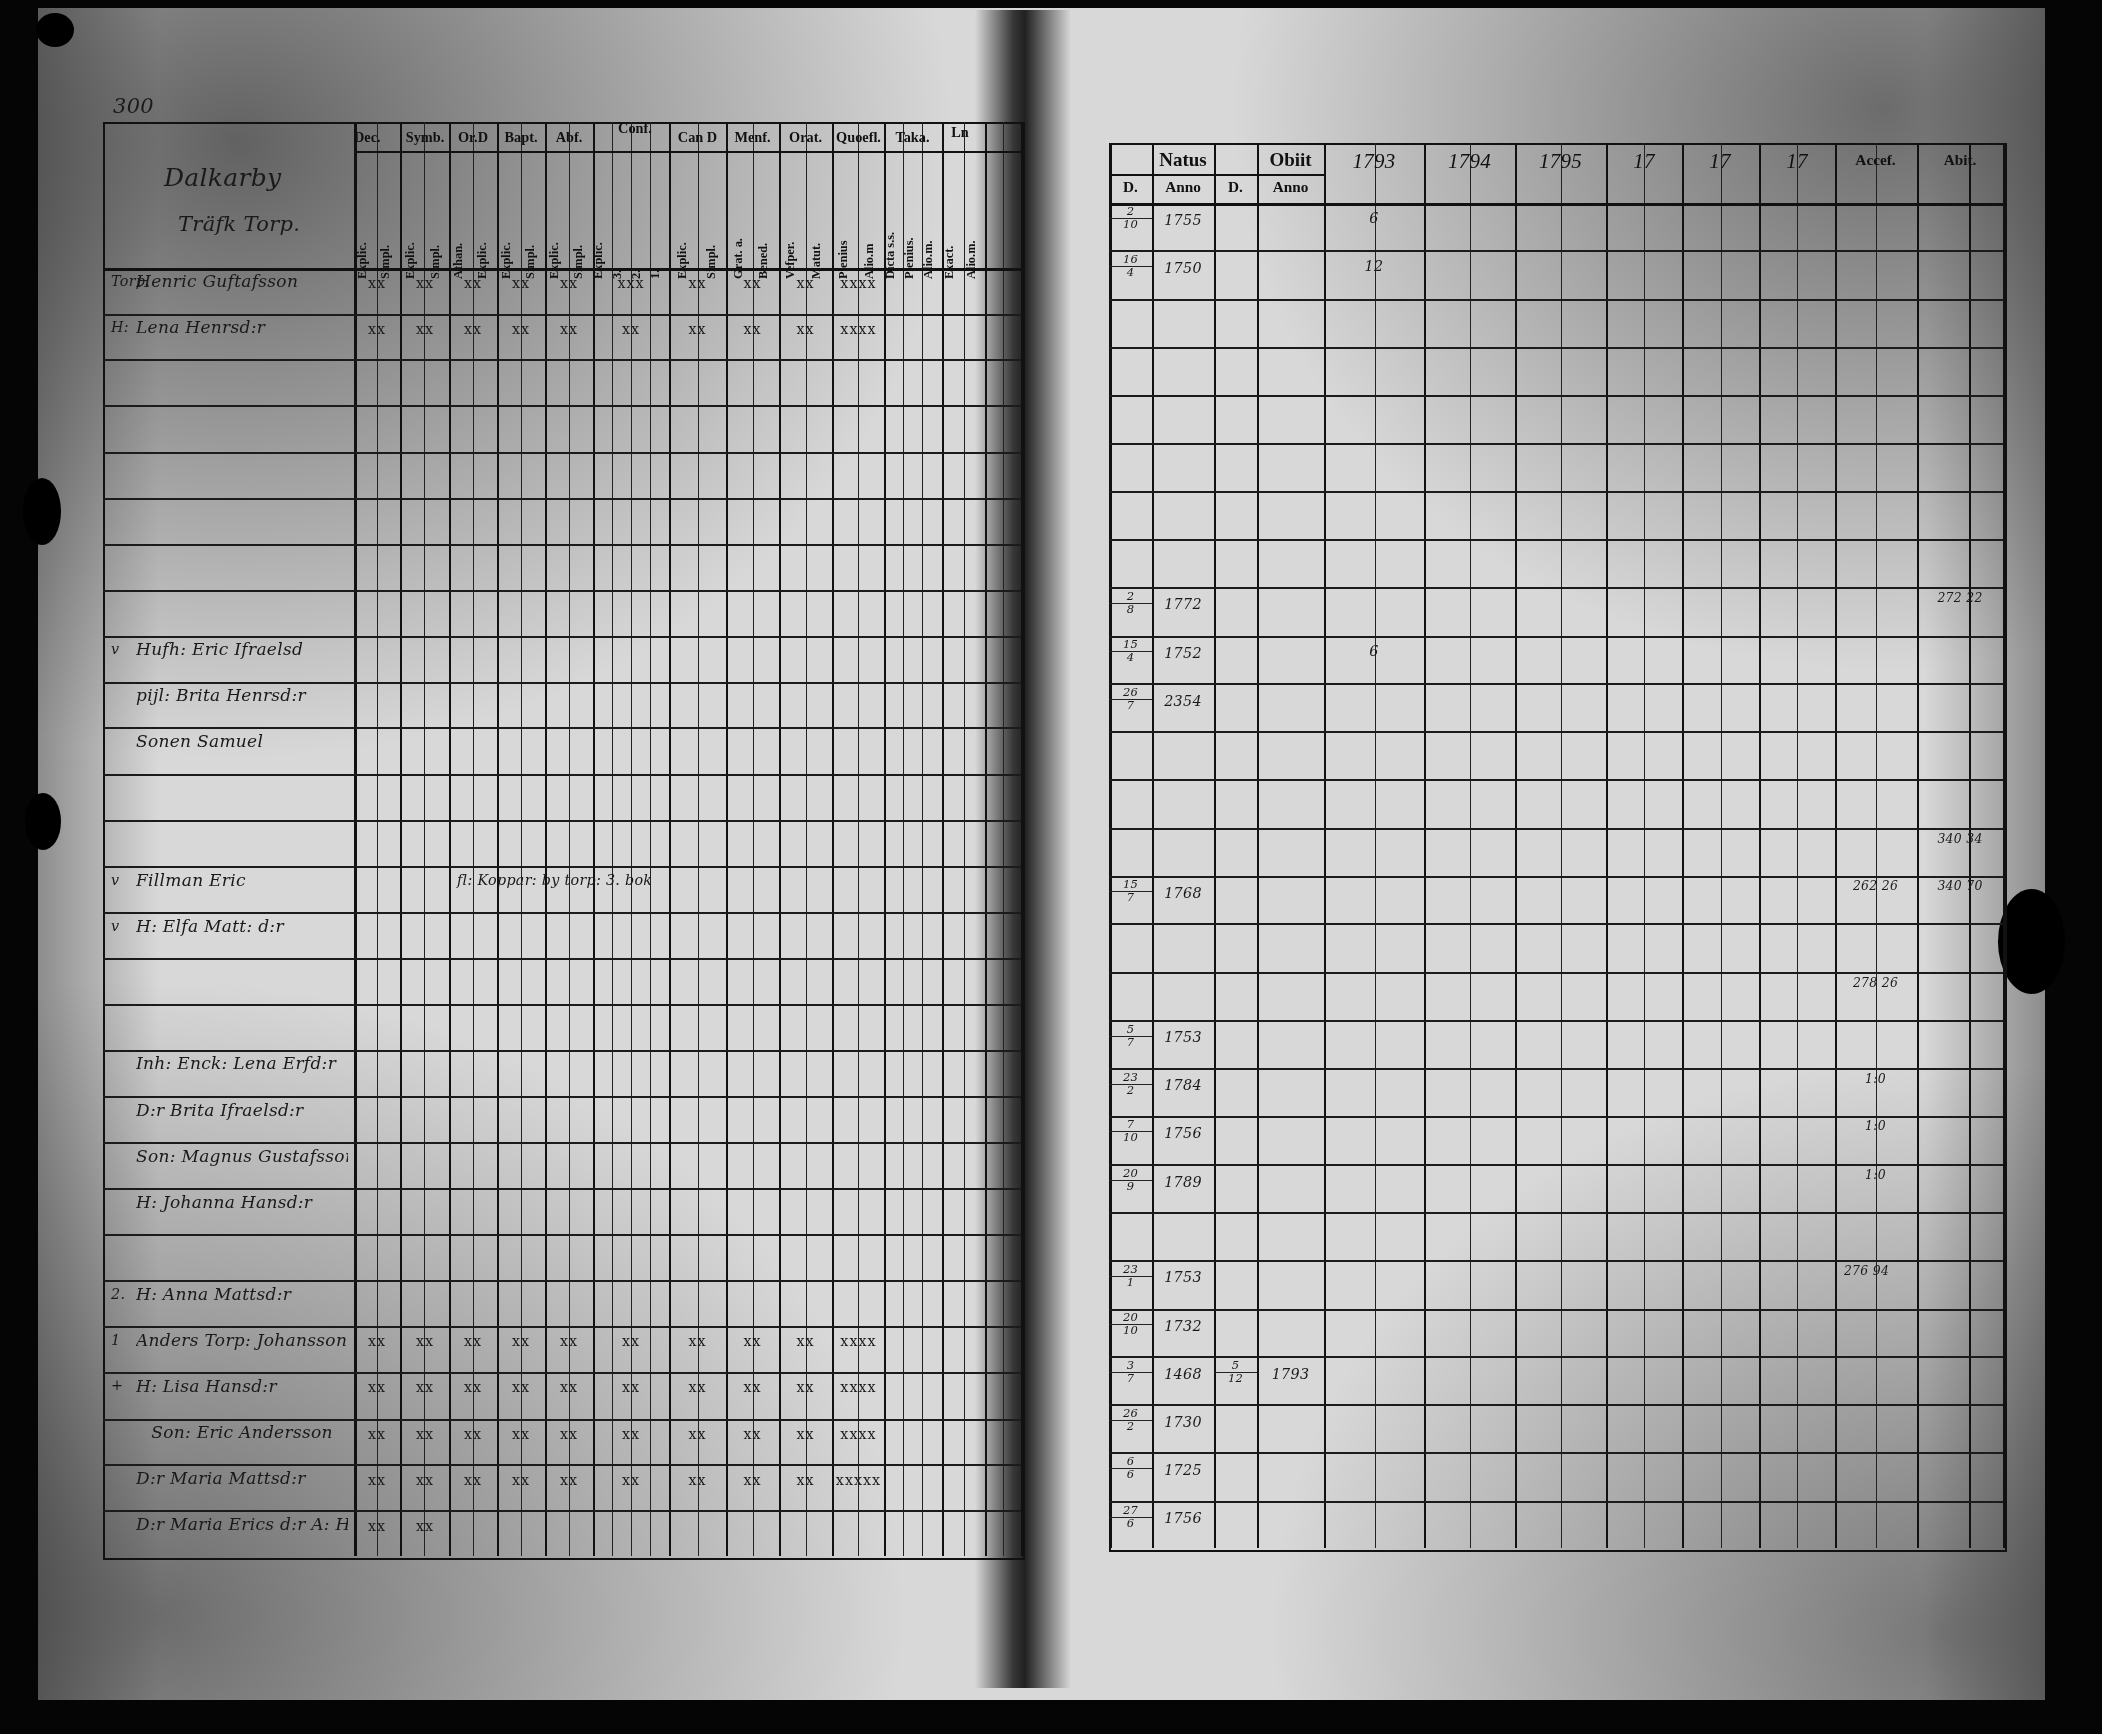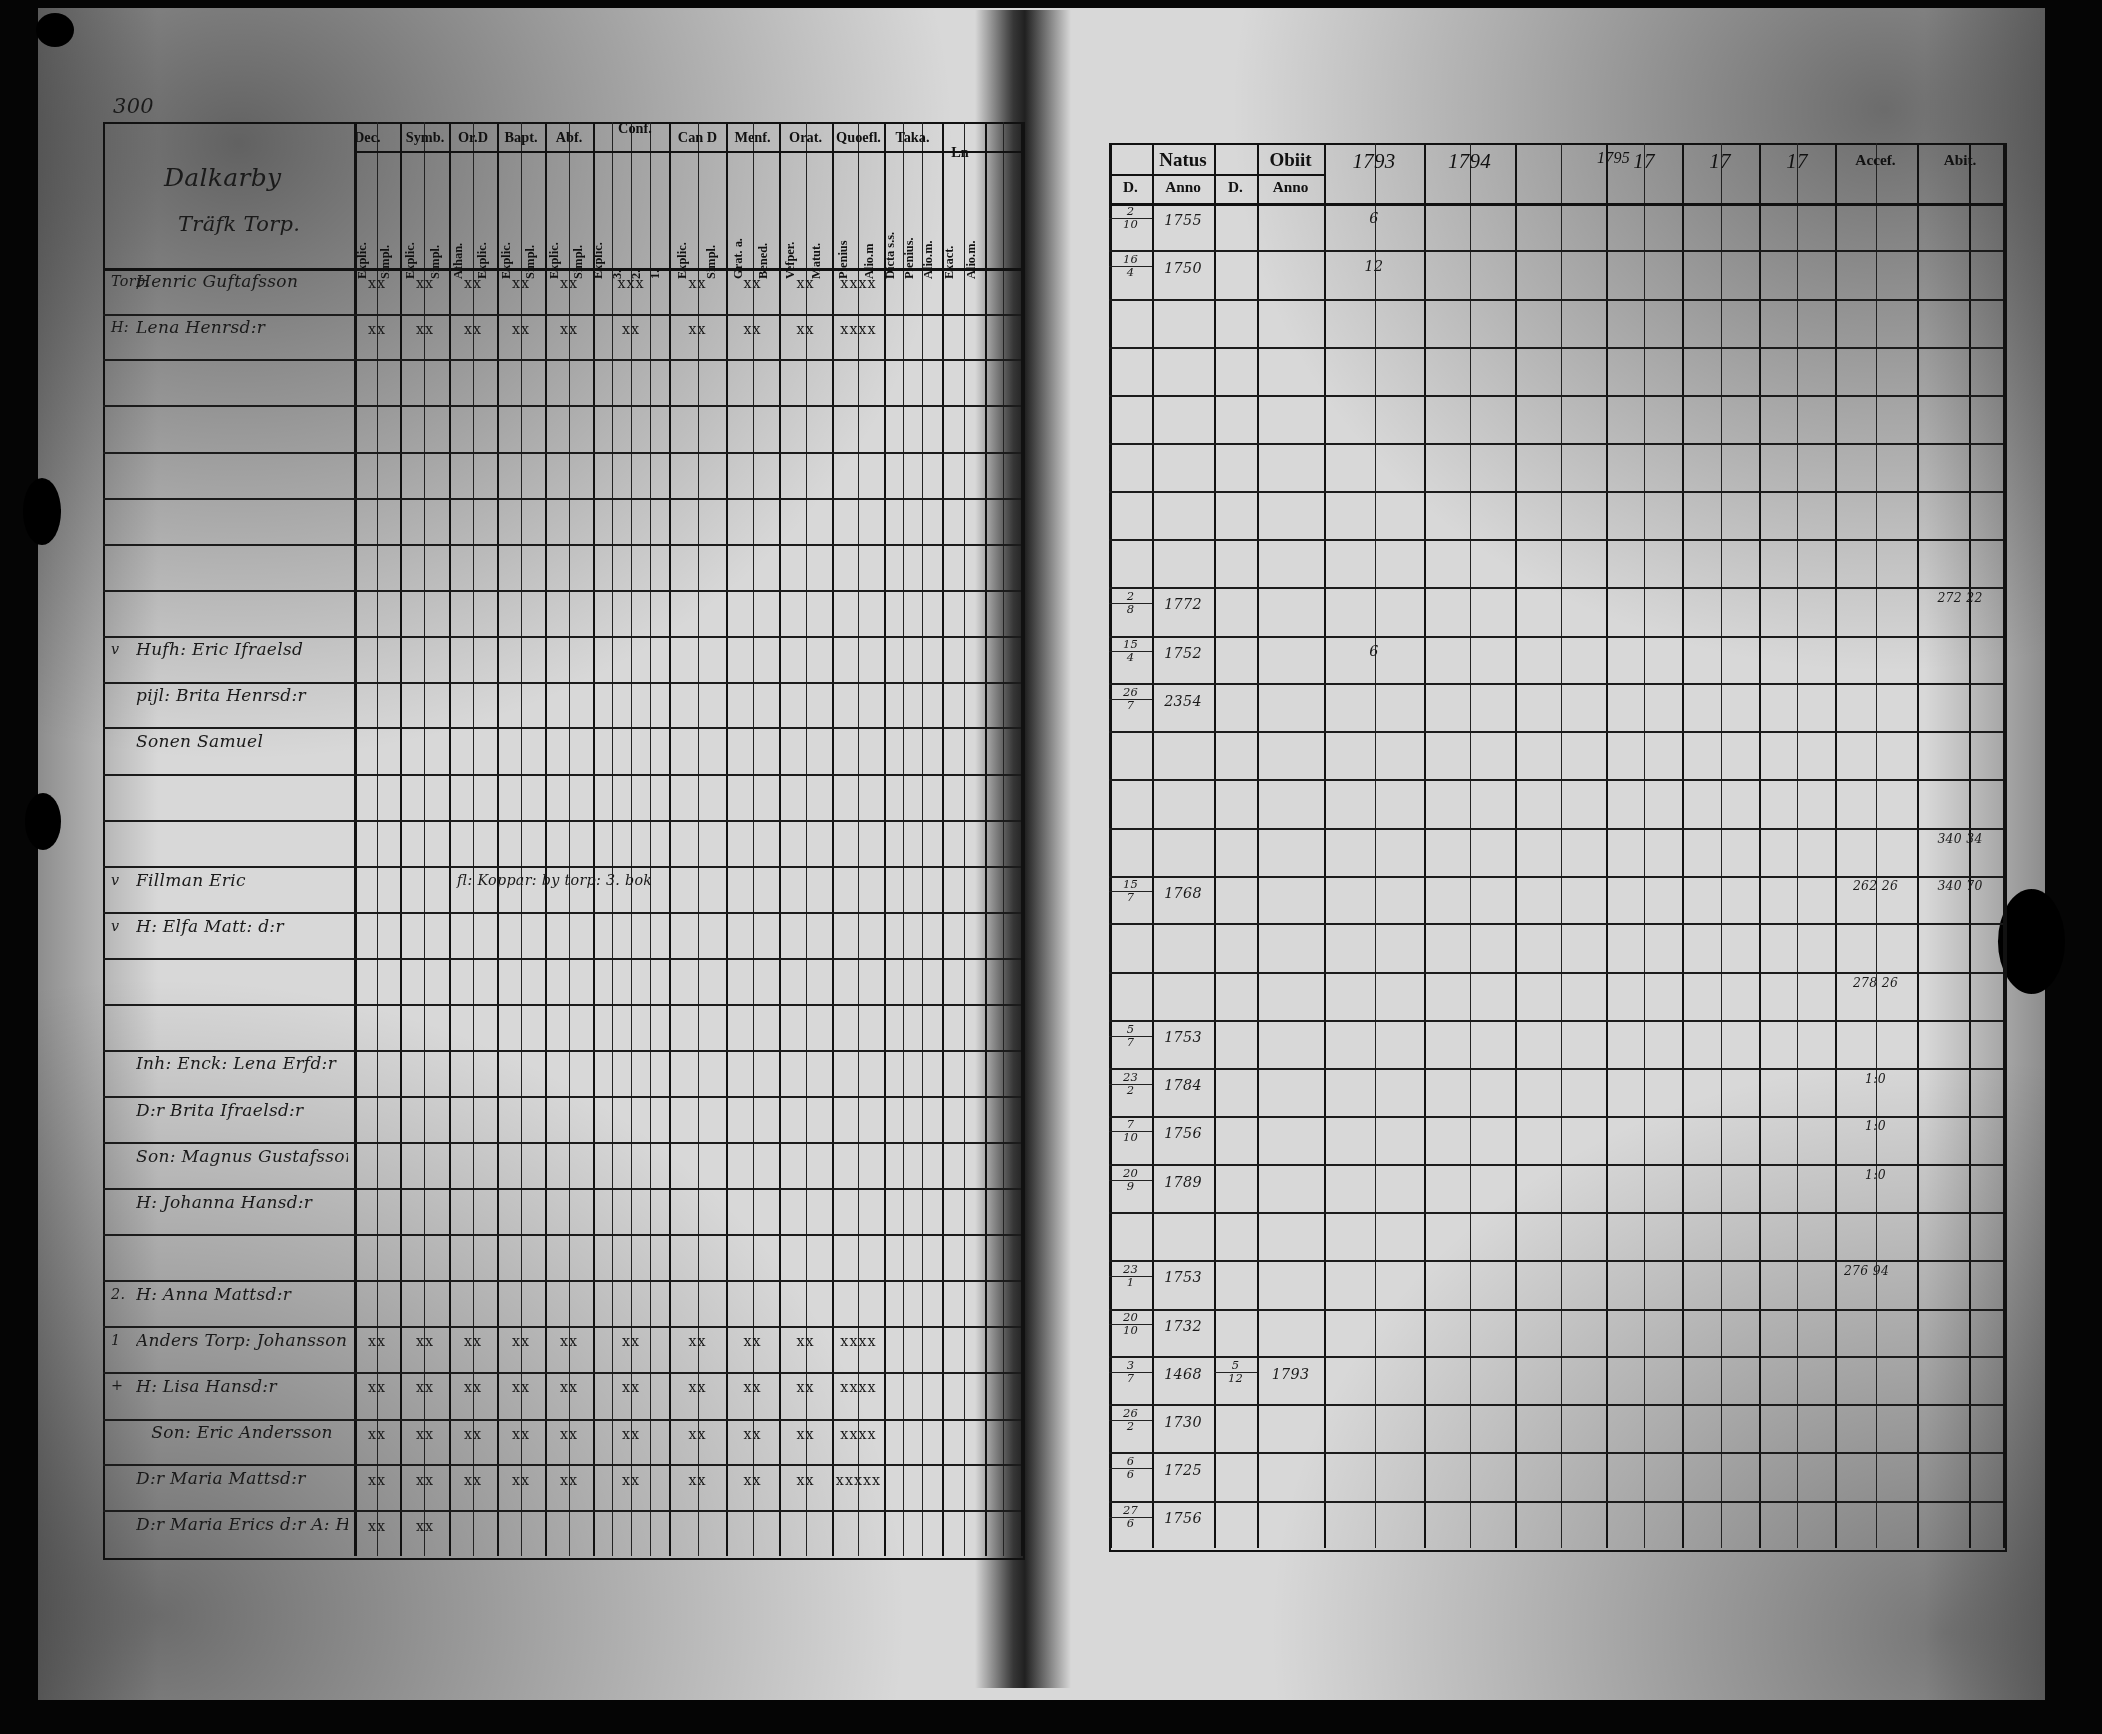--- a/index.html
+++ b/index.html
@@ -163,21 +163,21 @@
     <div class="colhead" style="left:779px;top:129px;width:53px;">Orat.</div>
     <div class="vhead" style="left:798px;top:264px;">Vefper.</div>
     <div class="vhead" style="left:824px;top:264px;">Matut.</div>
     <div class="colhead" style="left:832px;top:129px;width:53px;">Quoefl.</div>
     <div class="vhead" style="left:851px;top:264px;">Plenius</div>
     <div class="vhead" style="left:877px;top:264px;">Alio.m</div>
     <div class="colhead" style="left:884px;top:129px;width:57px;">Taka.</div>
     <div class="vhead" style="left:898px;top:264px;">Dicta s.s.</div>
     <div class="vhead" style="left:917px;top:264px;">Plenius.</div>
     <div class="vhead" style="left:936px;top:264px;">Alio.m.</div>
-    <div class="colhead" style="left:942px;top:144px;width:36px;">Ln</div>
+    <div class="colhead" style="left:942px;top:124px;width:36px;">Ln</div>
     <div class="vhead" style="left:957px;top:264px;">Exact.</div>
     <div class="vhead" style="left:979px;top:264px;">Alio.m.</div>
     <div class="namecell hand" style="left:111px;top:273px;font-size:14.3px;">Torp.</div>
     <div class="namecell hand" style="left:136px;top:271px;width:212px;font-size:17px;white-space:nowrap;overflow:hidden;">Henric Guftafsson</div>
     <div class="mark" style="left:354px;top:275px;width:46px;text-align:center;">xx</div>
     <div class="mark" style="left:400px;top:275px;width:50px;text-align:center;">xx</div>
     <div class="mark" style="left:449px;top:275px;width:48px;text-align:center;">xx</div>
     <div class="mark" style="left:497px;top:275px;width:48px;text-align:center;">xx</div>
     <div class="mark" style="left:545px;top:275px;width:48px;text-align:center;">xx</div>
     <div class="mark" style="left:593px;top:275px;width:76px;text-align:center;">xxx</div>
@@ -312,21 +312,21 @@
     <div class="hline" style="left:1109px;top:1452px;width:894px;background:#1b1b1b;"></div>
     <div class="hline" style="left:1109px;top:1501px;width:894px;background:#1b1b1b;"></div>
     <div class="colhead" style="left:1109px;top:149px;width:148px;font-size:19px;">Natus</div>
     <div class="colhead" style="left:1257px;top:149px;width:67px;font-size:19px;">Obiit</div>
     <div class="colhead" style="left:1109px;top:178px;width:43px;font-size:15.3px;">D.</div>
     <div class="colhead" style="left:1152px;top:178px;width:62px;font-size:15.3px;">Anno</div>
     <div class="colhead" style="left:1214px;top:178px;width:43px;font-size:15.3px;">D.</div>
     <div class="colhead" style="left:1257px;top:178px;width:67px;font-size:15.3px;">Anno</div>
     <div class="colhead hand" style="left:1324px;top:149px;width:100px;font-size:21px;font-weight:normal;">1793</div>
     <div class="colhead hand" style="left:1424px;top:149px;width:91px;font-size:21px;font-weight:normal;">1794</div>
-    <div class="colhead hand" style="left:1568px;top:149px;width:91px;font-size:16px;font-weight:normal;">1795</div>
+    <div class="colhead hand" style="left:1515px;top:149px;width:91px;font-size:21px;font-weight:normal;">1795</div>
     <div class="colhead hand" style="left:1606px;top:149px;width:76px;font-size:21px;font-weight:normal;">17</div>
     <div class="colhead hand" style="left:1682px;top:149px;width:76px;font-size:21px;font-weight:normal;">17</div>
     <div class="colhead hand" style="left:1759px;top:149px;width:76px;font-size:21px;font-weight:normal;">17</div>
     <div class="colhead" style="left:1835px;top:151px;width:81px;font-size:15.3px;">Accef.</div>
     <div class="colhead" style="left:1917px;top:151px;width:86px;font-size:15.3px;">Abit.</div>
     <div class="frac hand" style="left:1109px;top:206px;width:43px;"><b>2</b>10</div>
     <div class="datecell hand" style="left:1152px;top:212px;width:62px;">1755</div>
     <div class="datecell hand" style="left:1324px;top:210px;width:100px;">6</div>
     <div class="frac hand" style="left:1109px;top:254px;width:43px;"><b>16</b>4</div>
     <div class="datecell hand" style="left:1152px;top:260px;width:62px;">1750</div>

